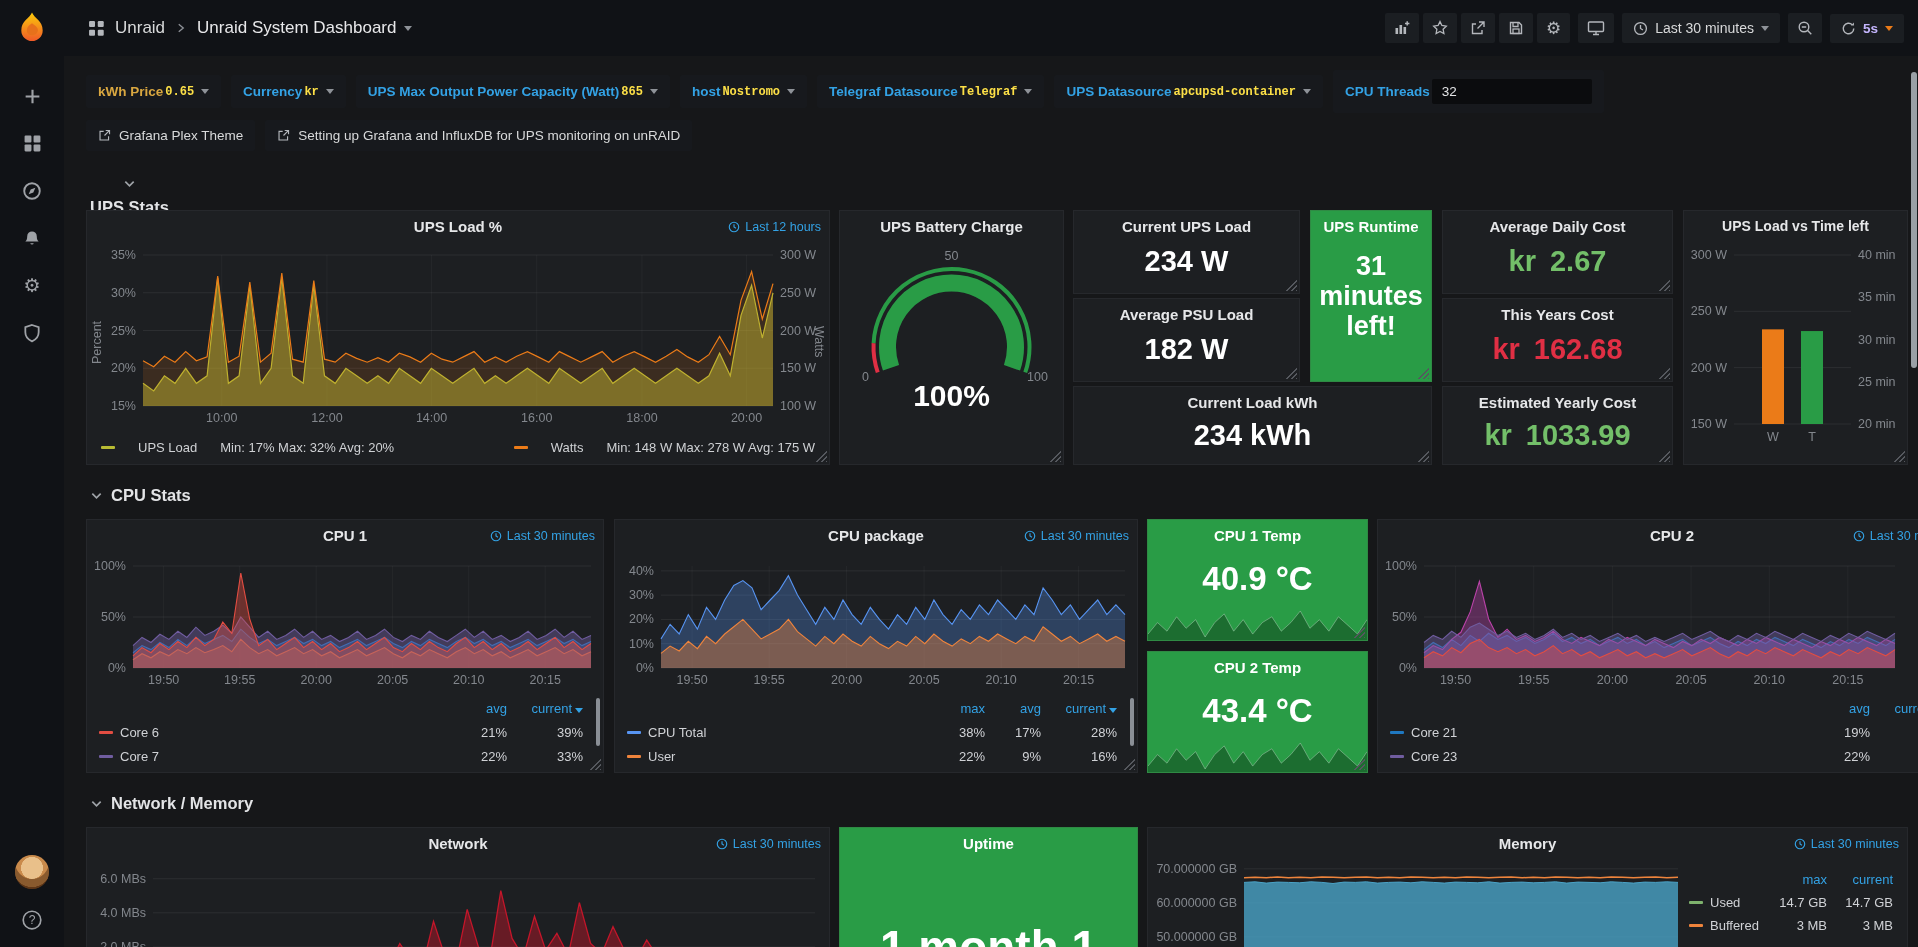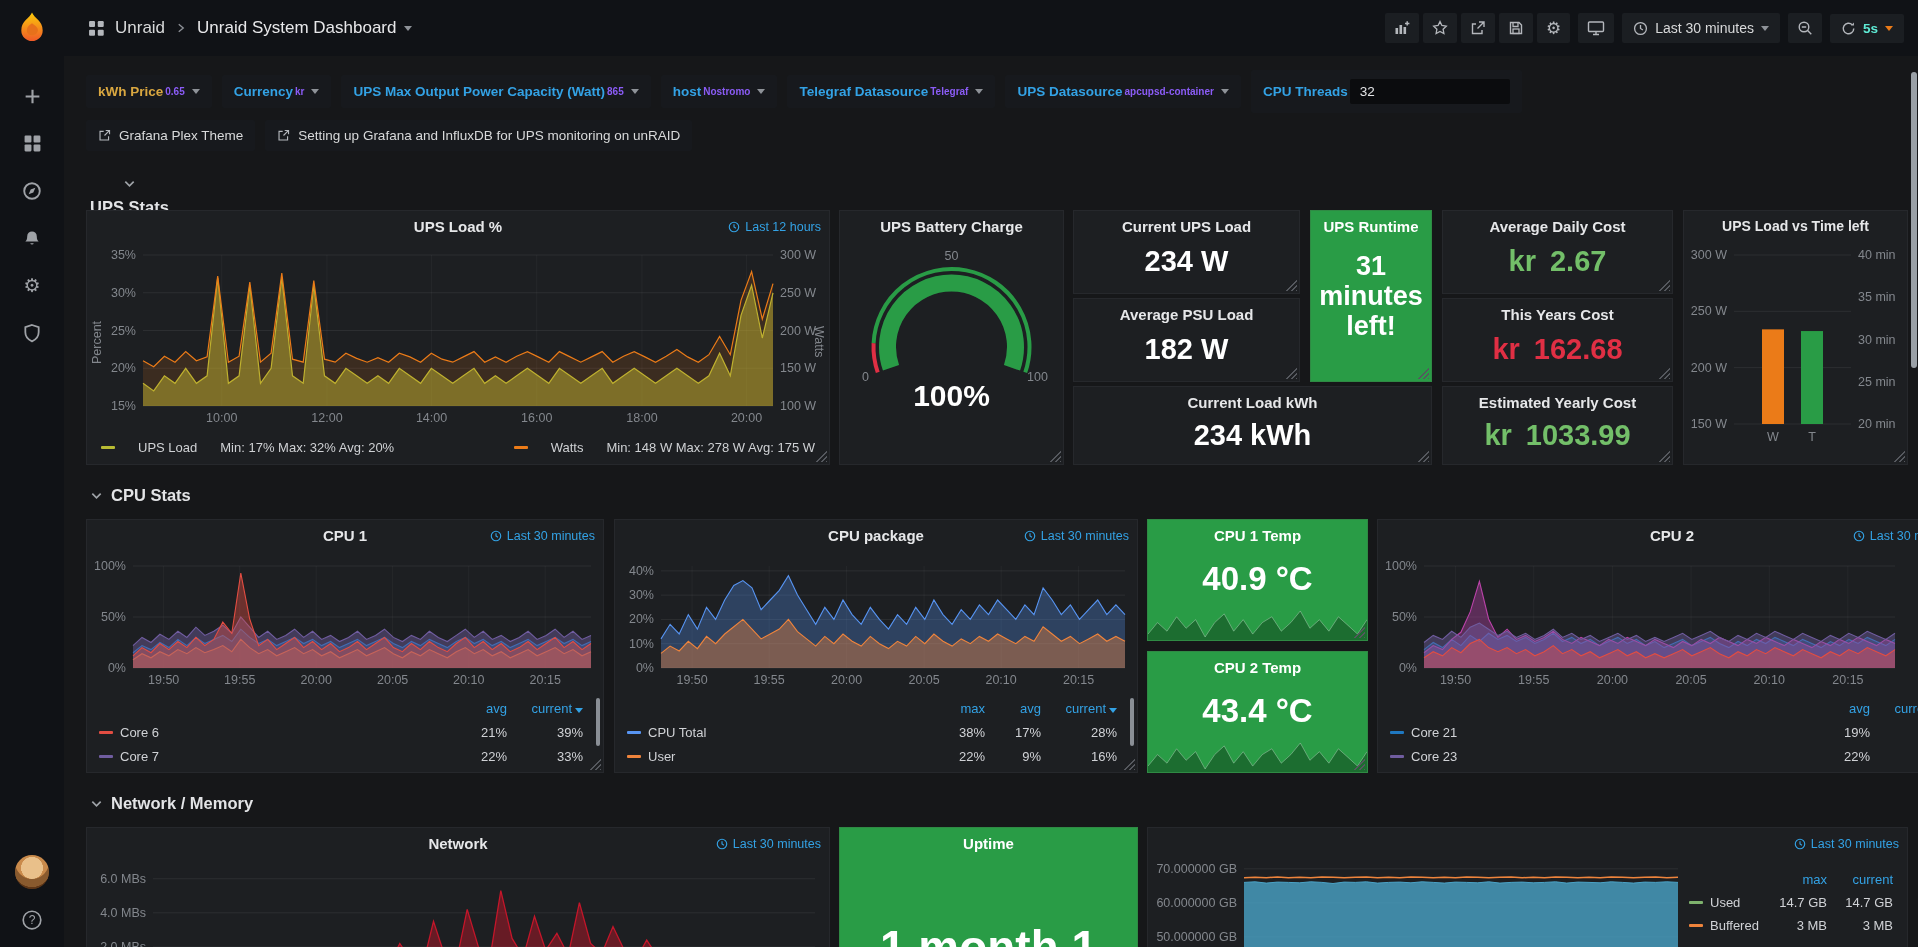--- a/index.html
+++ b/index.html
@@ -7,40 +7,40 @@
        font-family:"Liberation Sans",sans-serif;color:#d8d9da;font-size:13px;}
   
   .navbar{position:absolute;left:0;top:0;right:0;height:56px;background:#101216;display:flex;align-items:center;z-index:5;}
   .nav-left{display:flex;align-items:center;gap:10px;margin-left:88px;}
   .nav-app{font-size:17px;color:#d8d9da;}
   .nav-title{font-size:17px;color:#e8e8ea;display:flex;align-items:center;gap:8px;}
   .nav-right{margin-left:auto;display:flex;align-items:center;gap:8px;margin-right:14px;}
   .icon-btn{background:#1b1e22;border-radius:2px;padding:7px 9px;display:flex;align-items:center;gap:6px;cursor:pointer;}
   .icon-group{display:flex;gap:4px;}
   .nav-pill{background:#1b1e22;border-radius:2px;padding:7px 11px;display:flex;align-items:center;gap:7px;font-size:14px;color:#d8d9da;}
-  .refresh-int{color:#5eead4;font-weight:700;font-size:13.5px;}
+  .refresh-int{color:#c4b5fd;font-weight:700;font-size:13.5px;}
   .caret{width:0;height:0;border-left:4px solid transparent;border-right:4px solid transparent;border-top:5px solid #8e9298;display:inline-block;}
   .caret-orange{border-top-color:#eb7b18;}
   .caret-blue{border-top-color:#33a2e5;margin-left:3px;}
   svg.ic{display:block;}
   .glyph-gear{font-family:"DejaVu Sans",sans-serif;color:#b4b7bc;font-size:17px;line-height:16px;}
   
   .sidebar{position:absolute;left:0;top:0;bottom:0;width:64px;background:#101216;z-index:6;display:flex;flex-direction:column;align-items:center;}
   .side-logo{margin-top:9px;}
   .side-nav{margin-top:40px;display:flex;flex-direction:column;gap:28px;align-items:center;}
   .side-bottom{margin-top:auto;margin-bottom:16px;display:flex;flex-direction:column;gap:20px;align-items:center;}
   .avatar{width:34px;height:34px;border-radius:50%;background:radial-gradient(circle at 50% 38%,#e9c08a 0 40%,#c98a4b 41% 70%,#7a4a22 71%);box-shadow:inset 0 -10px 0 rgba(60,30,10,.45);}
   
   .vscroll{position:absolute;right:1px;top:72px;width:6px;height:296px;background:#9aa0a6;border-radius:3px;z-index:9;}
   
   .vars-row{position:absolute;left:86px;top:70px;display:flex;gap:10px;align-items:center;}
   .links-row{position:absolute;left:86px;top:120px;display:flex;gap:10px;align-items:center;}
   .var-chip{background:#17191d;border-radius:2px;display:flex;align-items:center;gap:2px;padding:9px 12px;justify-content:center;}
   .var-label{font-size:13.5px;font-weight:700;}
-  .var-value{display:flex;align-items:center;gap:7px;color:#8b5cf6;font-weight:700;font-size:10px;cursor:pointer;}
+  .var-value{display:flex;align-items:center;gap:7px;color:#fde047;font-weight:700;font-size:12px;cursor:pointer;font-family:Liberation Mono, monospace;}
   .var-input{background:#0b0c0e;color:#e3e4e6;font-size:13.5px;padding:5px 10px;min-width:140px;border-radius:2px;}
   .link-chip{background:#17191d;border-radius:2px;display:flex;align-items:center;gap:8px;padding:8px 12px;color:#d8d9da;font-size:13.5px;cursor:pointer;text-decoration:none;}
   
   .section-h{position:absolute;display:flex;align-items:center;gap:8px;font-size:16.5px;font-weight:700;color:#e3e4e6;cursor:pointer;}
   
   .panel{position:absolute;box-sizing:border-box;background:#1d1f22;border:1px solid #26282c;padding-left:28px;}
   .panel.green{background:#299c46;border-color:#2f8a44;}
   .p-title{position:absolute;top:7px;left:0;right:0;text-align:center;font-size:15px;font-weight:700;color:#e6e7e9;cursor:pointer;white-space:nowrap;}
   .panel.green .p-title{color:#fff;}
   .tbadge{position:absolute;top:9px;right:8px;display:flex;gap:5px;align-items:center;color:#33a2e5;font-size:12.5px;cursor:pointer;z-index:2;}
@@ -683,20 +683,21 @@
         <path d="M66.0,116.2L77.2,112.8L88.4,114.5L99.7,109.4L110.9,114.5L122.1,111.1L133.3,112.8L144.5,114.5L155.8,107.7L167.0,112.8L178.2,109.4L189.4,114.5L200.6,111.1L211.9,102.5L223.1,109.4L234.3,112.8L245.5,106.0L256.7,111.1L268.0,114.5L279.2,109.4L290.4,99.1L301.6,107.7L312.8,85.5L324.1,102.5L335.3,109.4L346.5,63.4L357.7,97.4L368.9,106.0L380.2,51.4L391.4,88.9L402.6,102.5L413.8,32.7L425.1,80.4L436.3,99.1L447.5,58.2L458.7,92.3L469.9,75.3L481.2,97.4L492.4,44.6L503.6,85.5L514.8,95.7L526.0,68.5L537.3,92.3L548.5,102.5L559.7,82.1L570.9,99.1L582.1,106.0L593.4,92.3L604.6,102.5L615.8,107.7L627.0,97.4L638.2,106.0L649.5,109.4L660.7,102.5L671.9,107.7L683.1,111.1L694.3,106.0L705.6,109.4L716.8,112.8L728.0,107.7" fill="none" stroke="#c4162a" stroke-width="1.3"></path>
       </svg>
   </div>
 
   <div class="panel green" style="left:839px;top:827px;width:299px;height:254px">
     <div class="p-title">Uptime</div>
     <div class="big" style="top:92px;font-size:46px">1 month 1</div>
   </div>
 
   <div class="panel" style="left:1147px;top:827px;width:761px;height:254px">
+    <div class="p-title">Memory</div>
     <div class="tbadge">
       <svg class="ic" width="12" height="12" viewBox="0 0 16 16">
           <circle cx="8" cy="8" r="6.3" stroke="#33a2e5" stroke-width="1.5" fill="none"></circle>
           <path d="M8 4.3V8l2.6 1.6" stroke="#33a2e5" stroke-width="1.5" fill="none"></path>
         </svg>
       <span>Last 30 minutes</span>
     </div>
     <svg class="chart" width="540" height="140" viewBox="0 0 540 140">
         <line x1="96" x2="530" y1="78.83999999999999" y2="78.83999999999999" stroke="rgba(255,255,255,0.07)"></line>
         <text x="89" y="82.83999999999999" text-anchor="end" class="tick">50.000000 GB</text>

